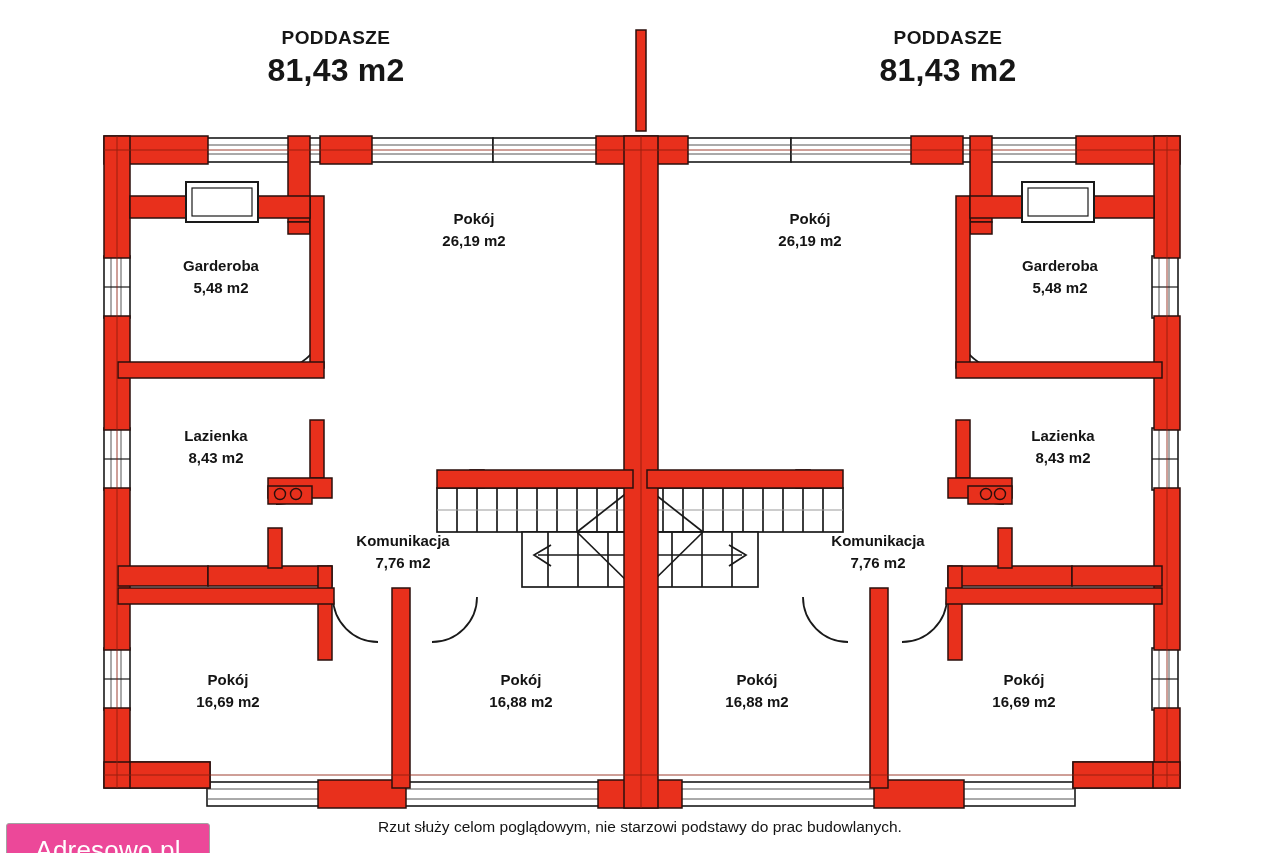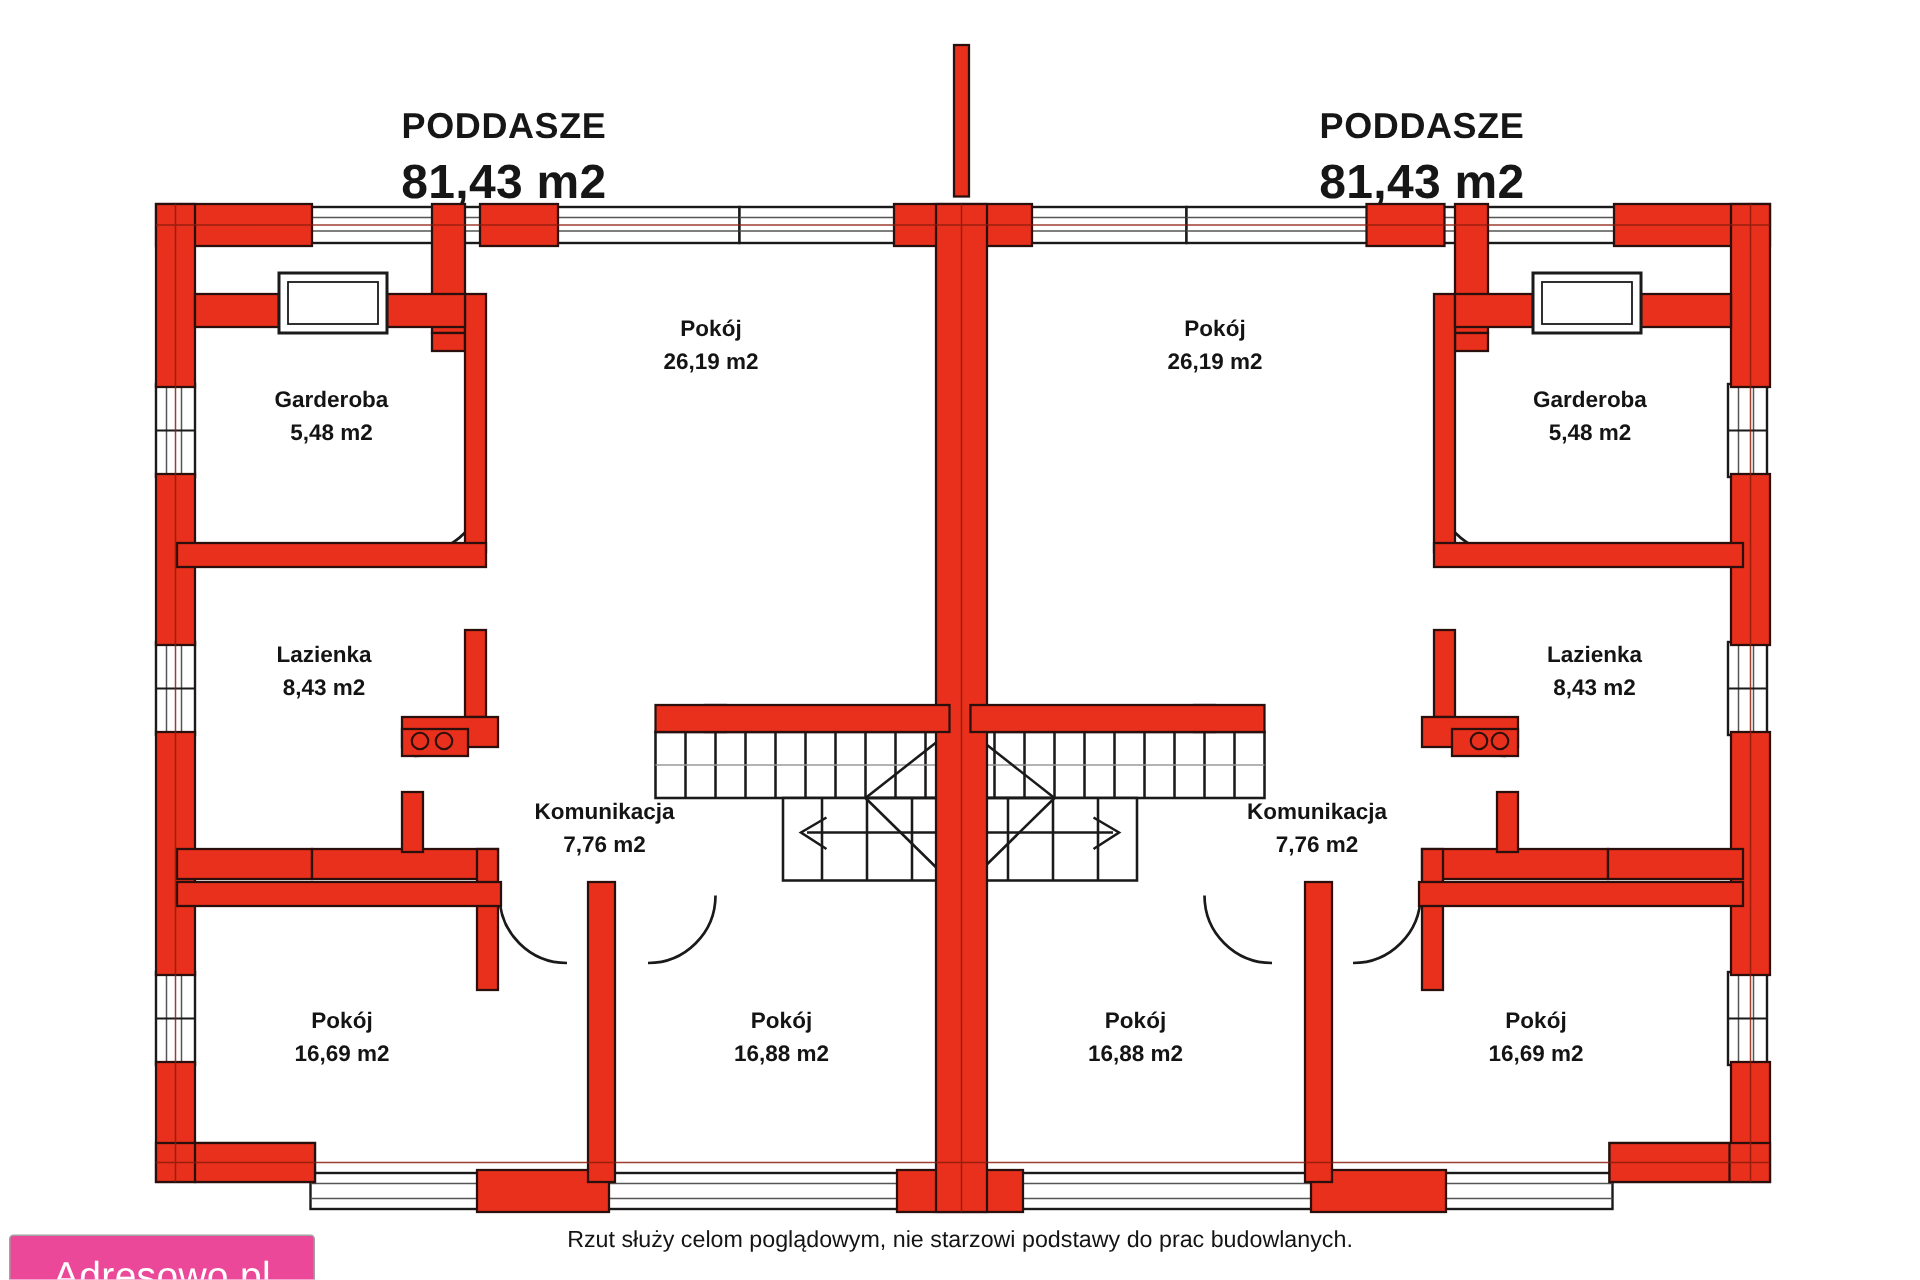--- a/index.html
+++ b/index.html
@@ -25,23 +25,22 @@
 
   .title-block {
     position: absolute;
     text-align: center;
     font-weight: bold;
     color: #161616;
     line-height: 1.28;
     user-select: none;
   }
   .title-block .tb-name {
-    font-size: 24px;
+    font-size: 19px;
     letter-spacing: 0.4px;
-    margin-top: 44px;
   }
   .title-block .tb-area {
     font-size: 32px;
     letter-spacing: 0.2px;
   }
   #title-left  { left: 196px; top: 26px; width: 280px; }
   #title-right { left: 808px; top: 26px; width: 280px; }
 
   .disclaimer {
     position: absolute;

